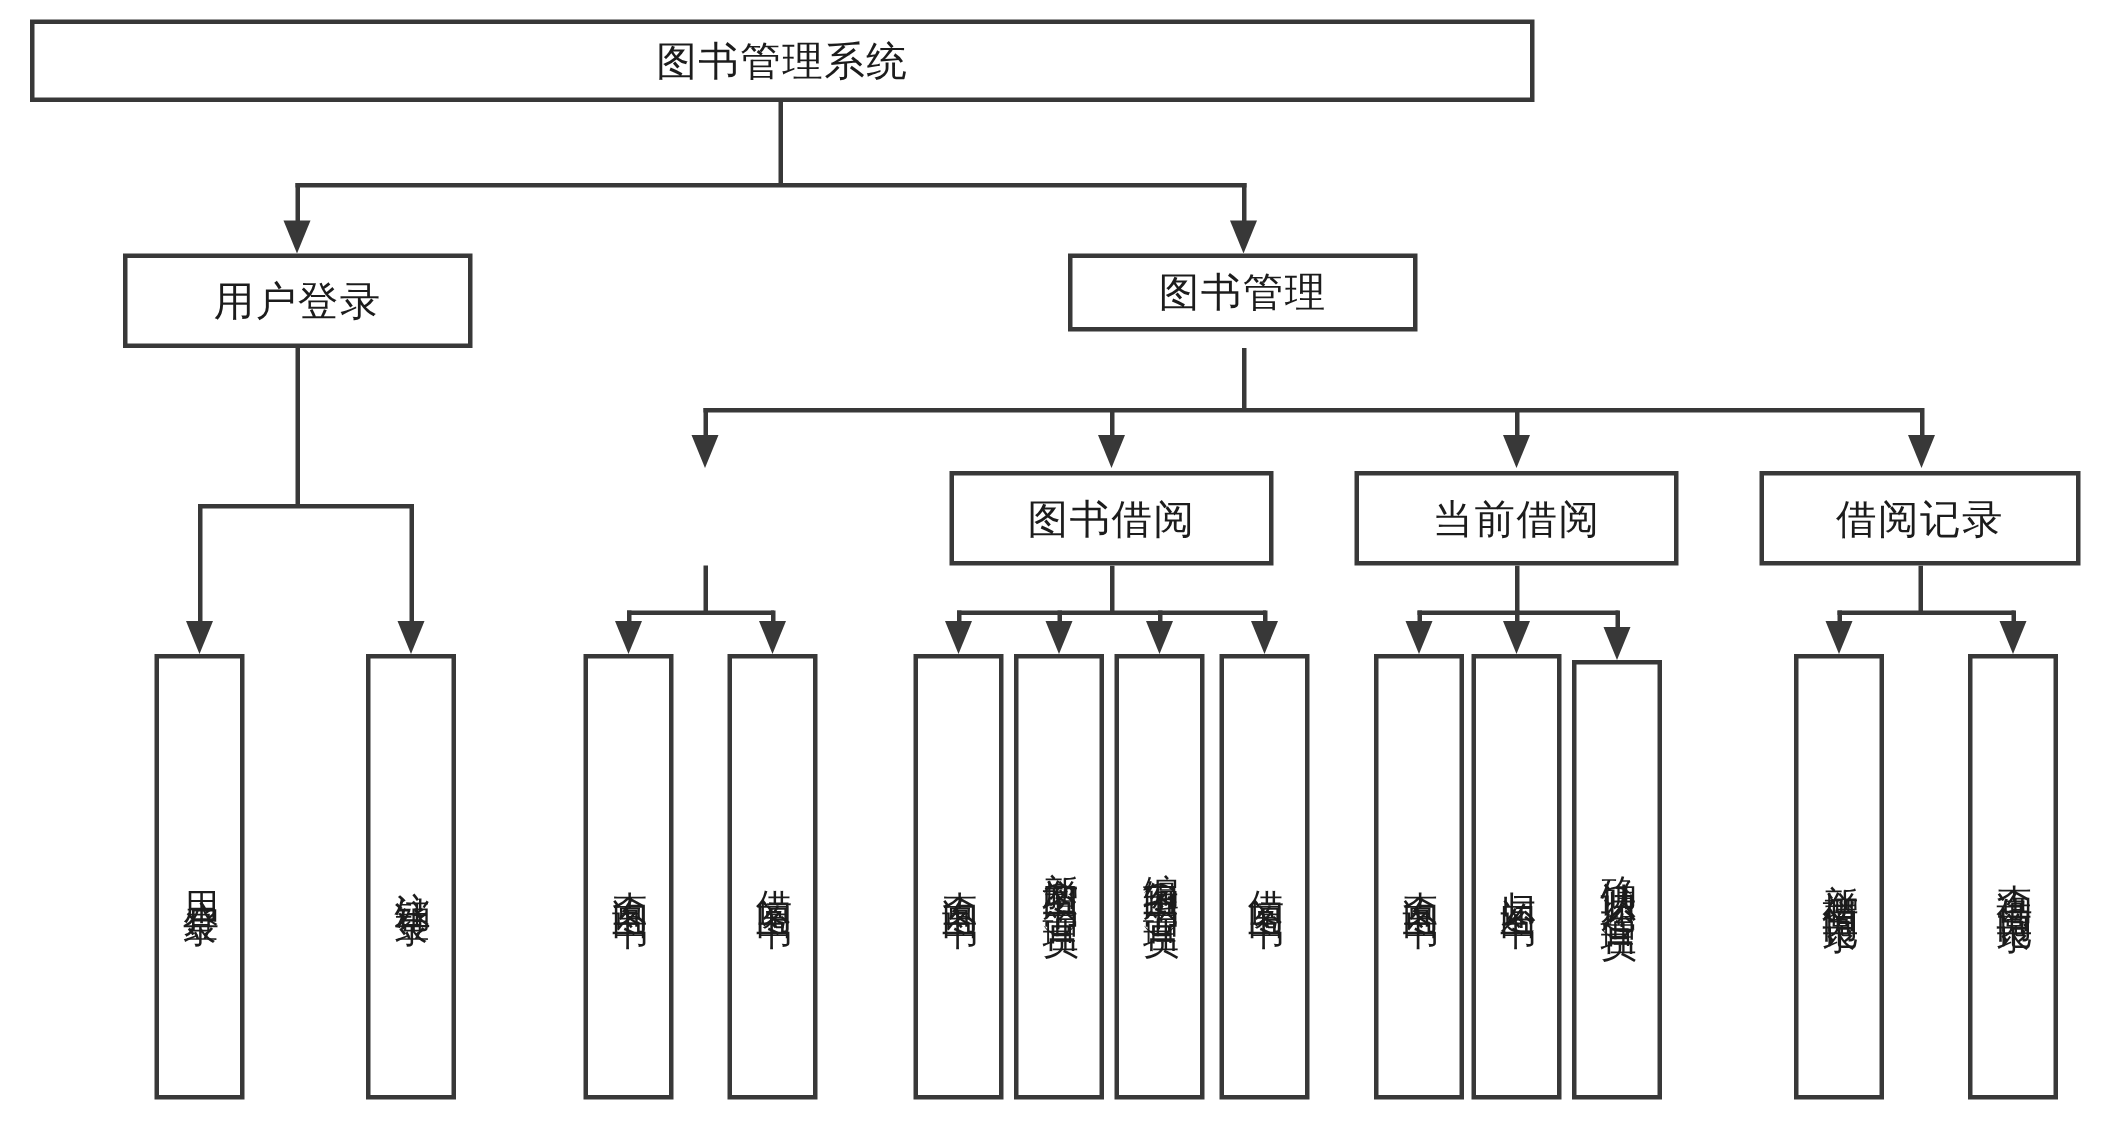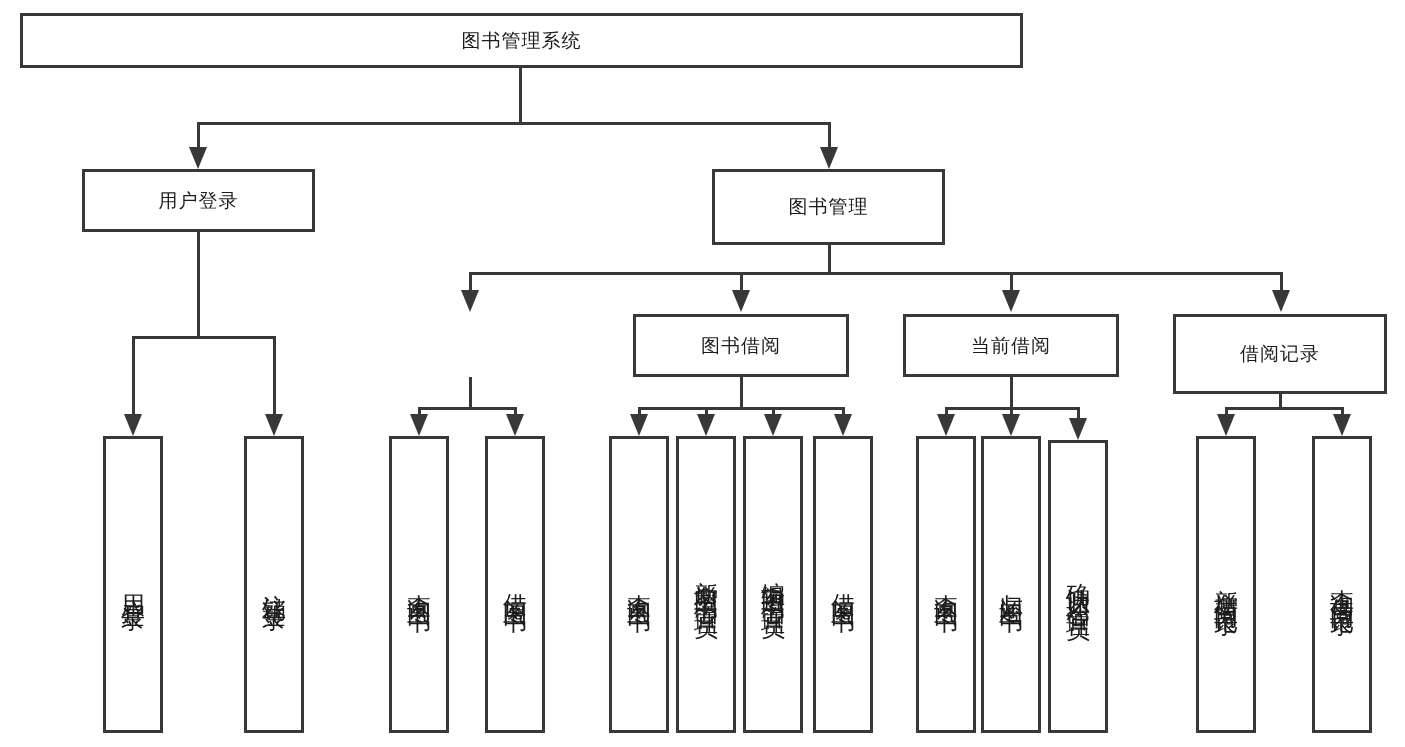--- a/index.html
+++ b/index.html
@@ -4,21 +4,21 @@
 <style>
   html,body{margin:0;padding:0;background:#ffffff;}
   #stage{
     position:relative;width:1405px;height:747px;background:#ffffff;overflow:hidden;
     font-family:"Liberation Sans","DejaVu Sans",sans-serif;color:#1c1c1c;
   }
   .box{
     position:absolute;background:#ffffff;border:3px solid #383838;box-sizing:border-box;
     display:flex;align-items:center;justify-content:center;
   }
-  .hlabel{font-size:19px;color:#1c1c1c;white-space:nowrap;letter-spacing:1px;}
+  .hlabel{font-size:27px;color:#1c1c1c;white-space:nowrap;letter-spacing:1px;}
   .vlabel{
     writing-mode:vertical-rl;text-orientation:mixed;font-size:24px;color:#1c1c1c;
     letter-spacing:5px;line-height:1;white-space:nowrap;
   }
   .line{position:absolute;background:#383838;}
   .arrowhead{
     position:absolute;width:0;height:0;
     border-left:9px solid transparent;border-right:9px solid transparent;
     border-top:22px solid #383838;
   }
@@ -87,31 +87,31 @@
       <div class="arrowhead" style="left: 1333px; top: 414px;"></div>
     </div>
 
   <div class="box" style="left:20px;top:13px;width:1003px;height:55px;">
     <span class="hlabel">图书管理系统</span>
   </div>
 
   <div class="box" style="left:82px;top:169px;width:233px;height:63px;">
     <span class="hlabel">用户登录</span>
   </div>
-  <div class="box" style="left:712px;top:169px;width:233px;height:76px;">
+  <div class="box" style="left:712px;top:169px;width:233px;height:52px;">
     <span class="hlabel">图书管理</span>
   </div>
 
   <div class="box" style="left:633px;top:314px;width:216px;height:63px;">
     <span class="hlabel">图书借阅</span>
   </div>
   <div class="box" style="left:903px;top:314px;width:216px;height:63px;">
     <span class="hlabel">当前借阅</span>
   </div>
-  <div class="box" style="left:1173px;top:314px;width:214px;height:80px;">
+  <div class="box" style="left:1173px;top:314px;width:214px;height:63px;">
     <span class="hlabel">借阅记录</span>
   </div>
 
   <div class="box" style="left:103px;top:436px;width:60px;height:297px;">
     <span class="vlabel">用户登录</span>
   </div>
   <div class="box" style="left:244px;top:436px;width:60px;height:297px;">
     <span class="vlabel">注销登录</span>
   </div>
 

